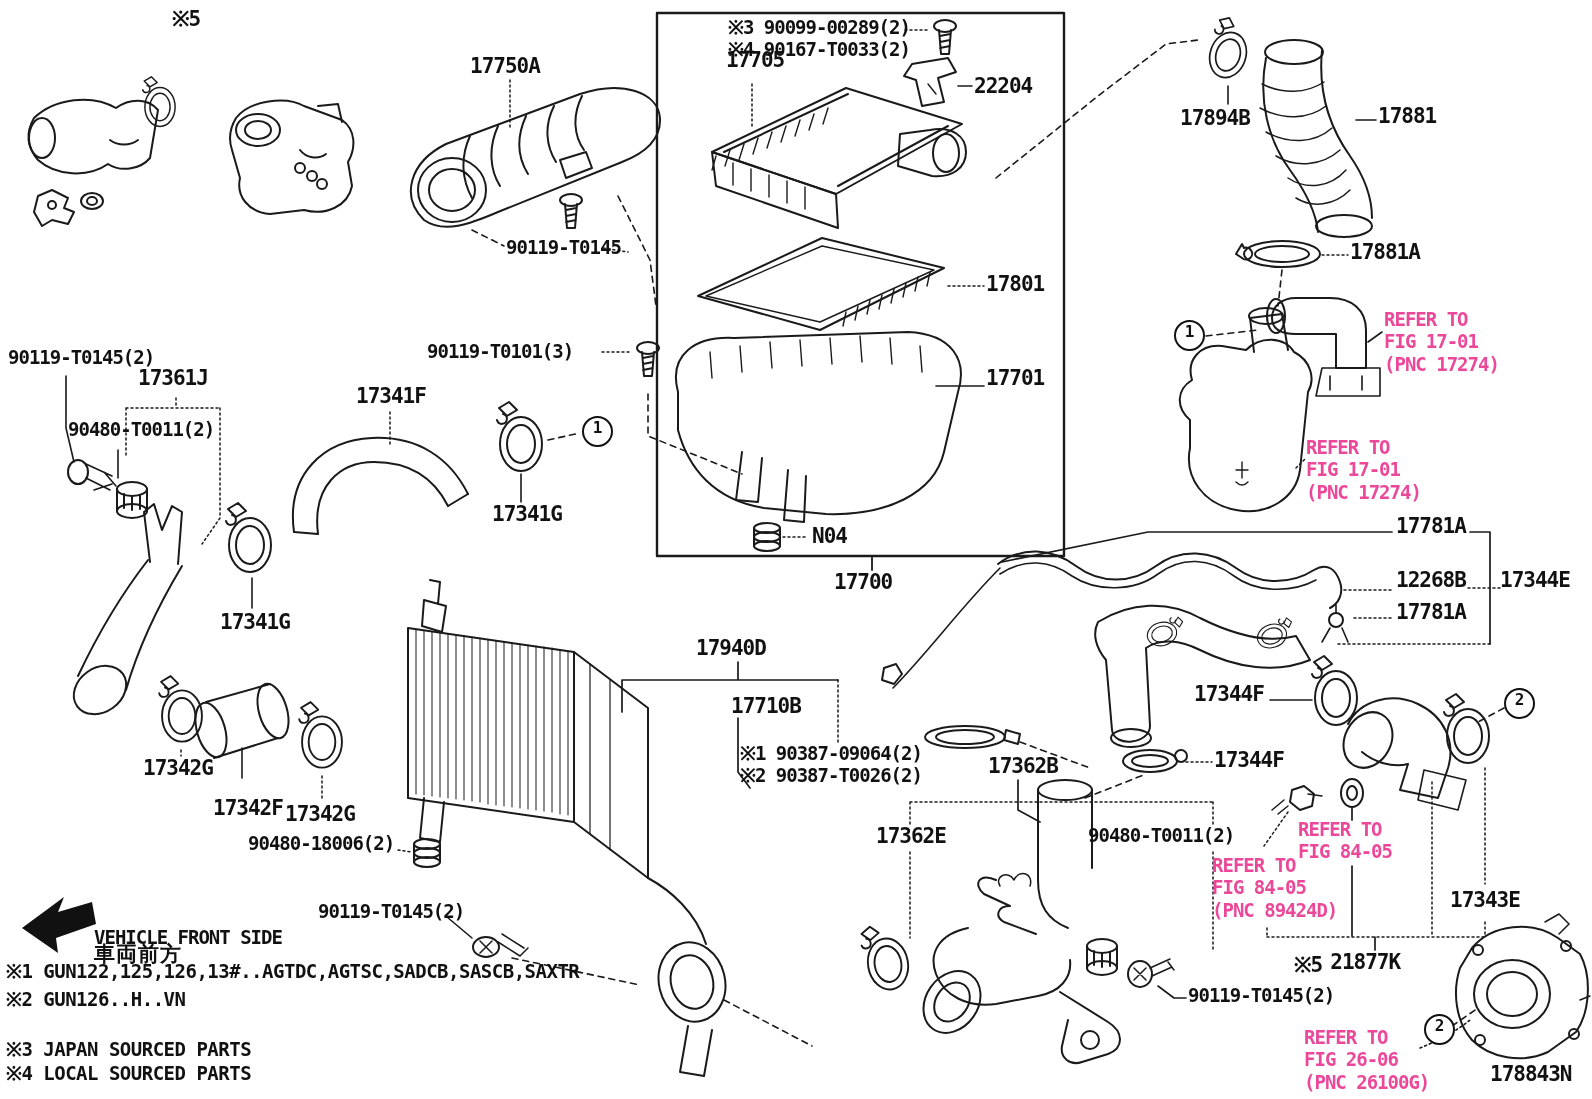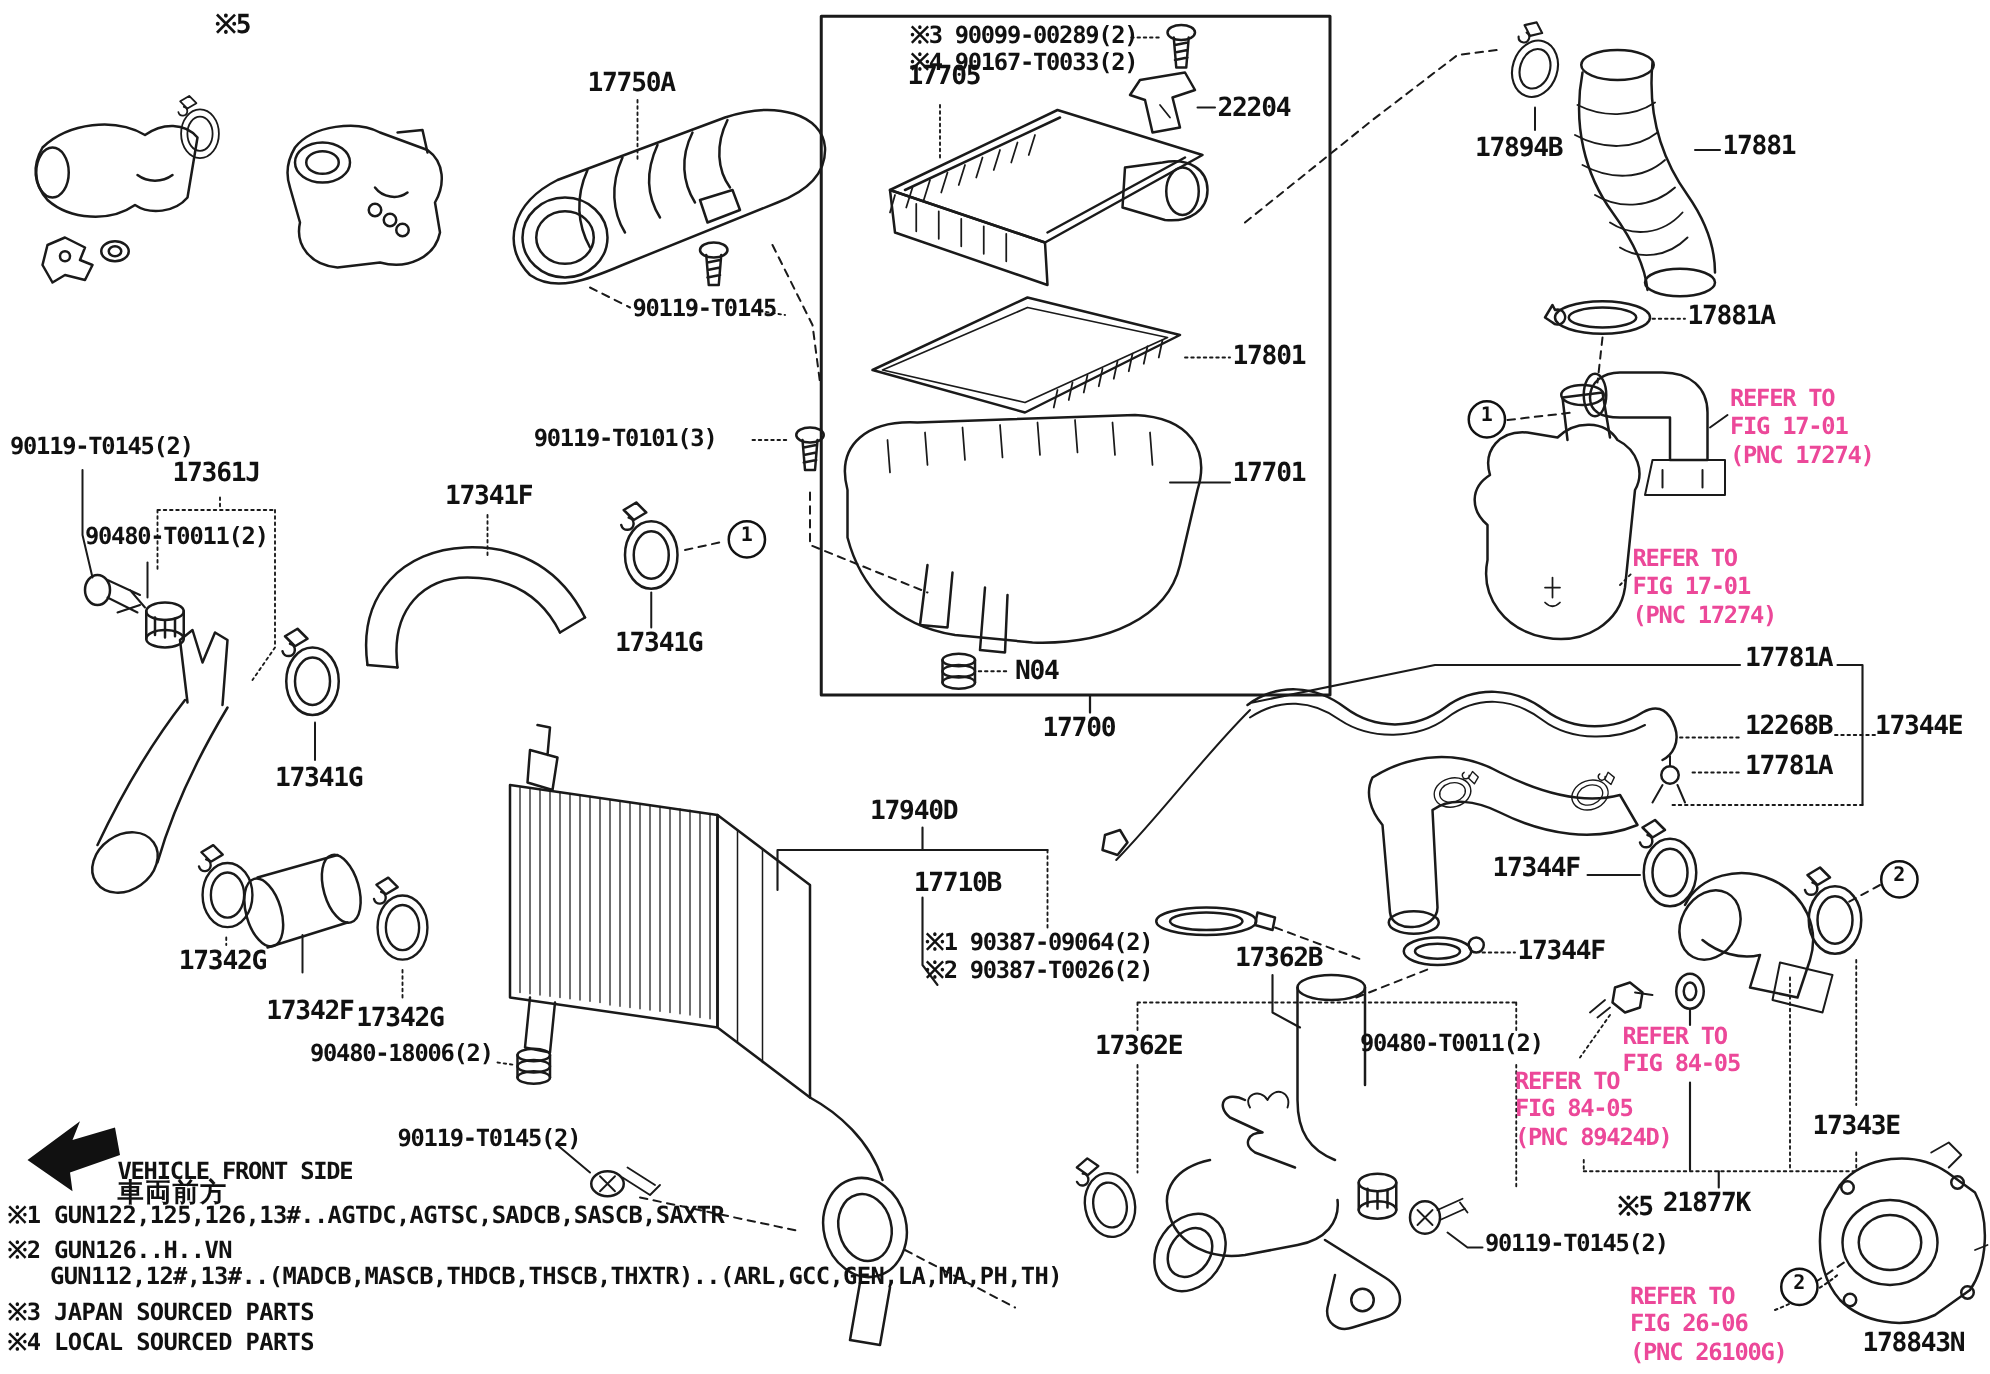--- a/index.html
+++ b/index.html
@@ -373,17 +373,16 @@
   <div class="ref" style="left:1304px;top:1026px;">REFER TO
 FIG 26-06
 (PNC 26100G)</div>
   <div class="lbl big" style="left:1490px;top:1062px;">178843N</div>
 
   <div class="lbl big jp" style="left:94px;top:896px;letter-spacing:1px;margin-top:44px;">車両前方</div>
   <div class="lbl" style="left:94px;top:926px;">VEHICLE FRONT SIDE</div>
 
   <div class="note" style="left:6px;top:958px;">※1 GUN122,125,126,13#..AGTDC,AGTSC,SADCB,SASCB,SAXTR</div>
   <div class="note" style="left:6px;top:986px;">※2 GUN126..H..VN</div>
-  <div class="note" style="left:40px;top:1010px;">GUN112,12#,13#..(MADCB,MASCB,THDCB,THSCB,THXTR)..(ARL,GCC,GEN,LA,MA,PH,TH)</div>
   <div class="note" style="left:6px;top:1036px;">※3 JAPAN SOURCED PARTS</div>
   <div class="note" style="left:6px;top:1060px;">※4 LOCAL SOURCED PARTS</div>
 
 </div>
 
 </body></html>

